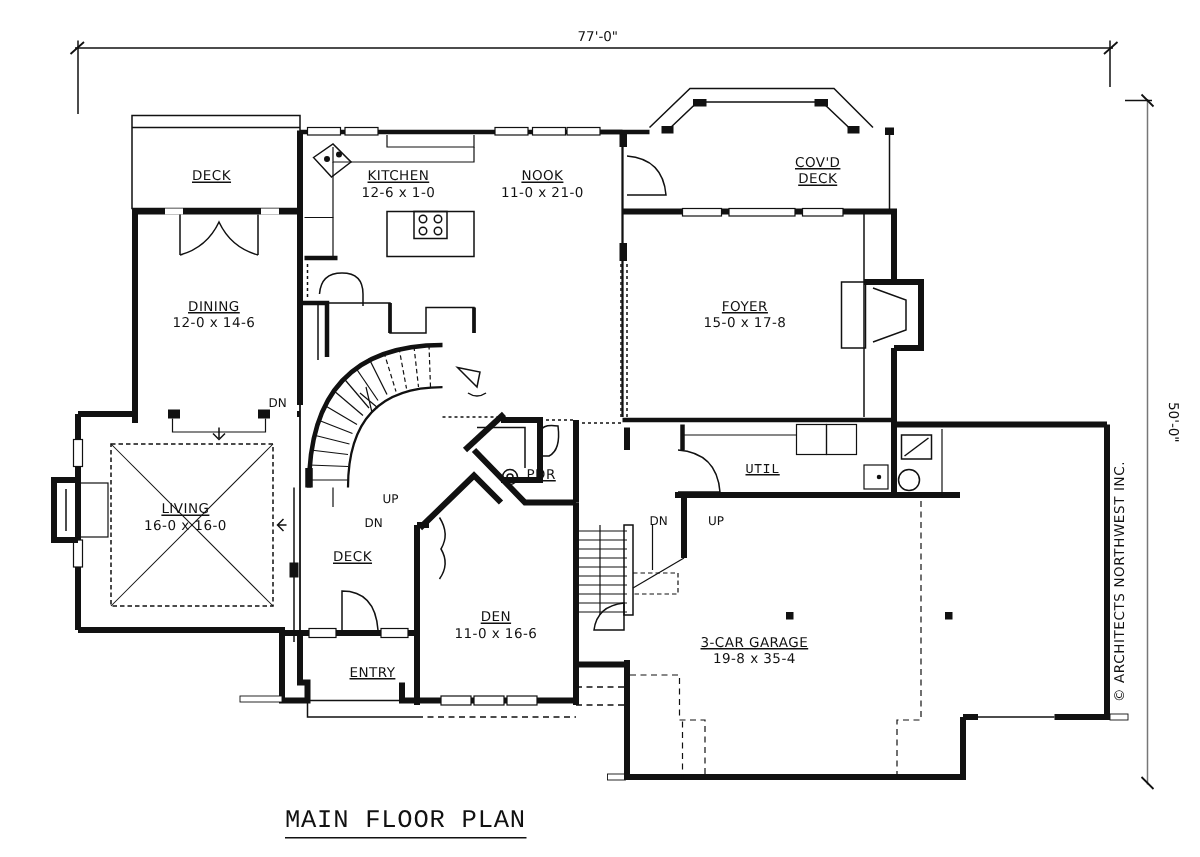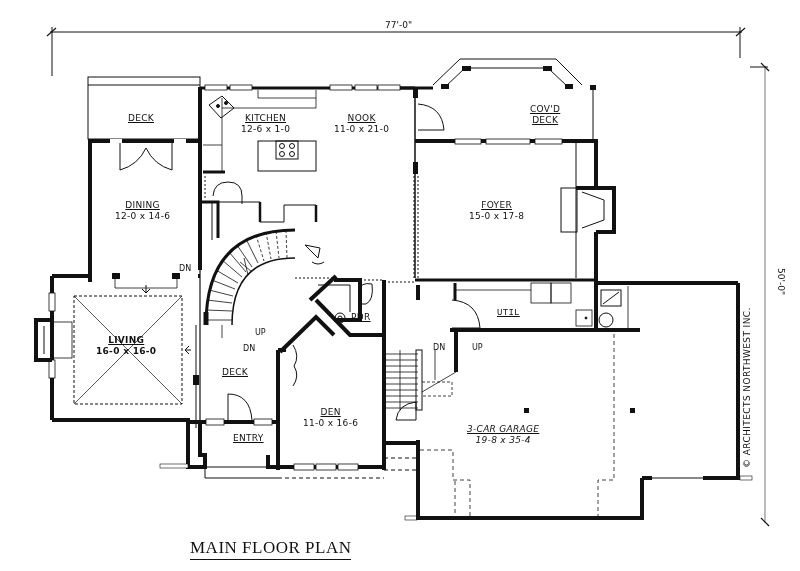--- a/index.html
+++ b/index.html
@@ -2,21 +2,21 @@
 <html><head>
 <meta charset="utf-8">
 <style>
   html, body { margin:0; padding:0; background:#ffffff; }
   body { width:800px; height:571px; position:relative; overflow:hidden; font-family:"DejaVu Sans", sans-serif; }
   svg { position:absolute; left:0; top:0; }
   .lbl { position:absolute; font-family:"DejaVu Sans", sans-serif; font-size:9px; color:#111; text-align:center; white-space:nowrap; line-height:11px; letter-spacing:0.3px; }
   .lbl .name { display:block; text-decoration:underline; }
   .lbl .dim { display:block; }
   .tiny { position:absolute; font-family:"DejaVu Sans", sans-serif; font-size:8px; color:#111; white-space:nowrap;padding-left:40px; }
-  .title { position:absolute; left:190px; top:538px; font-family:Liberation Serif, serif; font-size:17px; letter-spacing:0.5px; color:#111; border-bottom:1.5px solid #111; padding-bottom:1px; }
+  .title { position:absolute; left:190px; top:538px; font-family:Liberation Mono, monospace; font-size:17px; letter-spacing:0.5px; color:#111; border-bottom:1.5px solid #111; padding-bottom:1px; }
   .dimtxt { position:absolute; font-family:"DejaVu Sans", sans-serif; font-size:9px; color:#111; }
   .vert { position:absolute; transform-origin:left top; transform:rotate(-90deg); font-family:"DejaVu Sans", sans-serif; font-size:9px; color:#111; white-space:nowrap; letter-spacing:0.4px; }
   .vert90 { position:absolute; transform-origin:left top; transform:rotate(90deg); font-family:"DejaVu Sans", sans-serif; font-size:9px; color:#111; white-space:nowrap; }
 </style>
 </head>
 <body>
 
 <svg width="800" height="571" viewBox="0 0 800 571">
   <g stroke="#111" fill="none">
 
@@ -264,41 +264,41 @@
   <span class="name">DECK</span>
 </div>
 <div class="lbl" style="left:115px;top:200px;">
   <span class="name">DINING</span>
   <span class="dim">12-0 x 14-6</span>
 </div>
 <div class="lbl" style="left:469px;top:200px;">
   <span class="name">FOYER</span>
   <span class="dim">15-0 x 17-8</span>
 </div>
-<div class="lbl" style="left:96px;top:335px;font-weight:bold;">
+<div class="lbl" style="left:96px;top:335px;">
   <span class="name">LIVING</span>
   <span class="dim">16-0 x 16-0</span>
 </div>
 <div class="lbl" style="left:222px;top:367px;">
   <span class="name">DECK</span>
 </div>
 <div class="lbl" style="left:351px;top:312px;">
   <span class="name">PDR</span>
 </div>
 <div class="lbl" style="left:497px;top:308px;font-family:Liberation Mono, monospace;">
   <span class="name">UTIL</span>
 </div>
 <div class="lbl" style="left:303px;top:407px;">
   <span class="name">DEN</span>
   <span class="dim">11-0 x 16-6</span>
 </div>
-<div class="lbl" style="left:221px;top:433px;padding-left:12px;">
+<div class="lbl" style="left:221px;top:444px;padding-left:12px;">
   <span class="name">ENTRY</span>
 </div>
-<div class="lbl" style="left:467px;top:424px;font-style:italic;">
+<div class="lbl" style="left:467px;top:424px;">
   <span class="name">3-CAR GARAGE</span>
   <span class="dim">19-8 x 35-4</span>
 </div>
 
 <div class="tiny" style="left:139px;top:264px;">DN</div>
 <div class="tiny" style="left:215px;top:328px;">UP</div>
 <div class="tiny" style="left:203px;top:344px;">DN</div>
 <div class="tiny" style="left:393px;top:343px;">DN</div>
 <div class="tiny" style="left:432px;top:343px;">UP</div>
 

